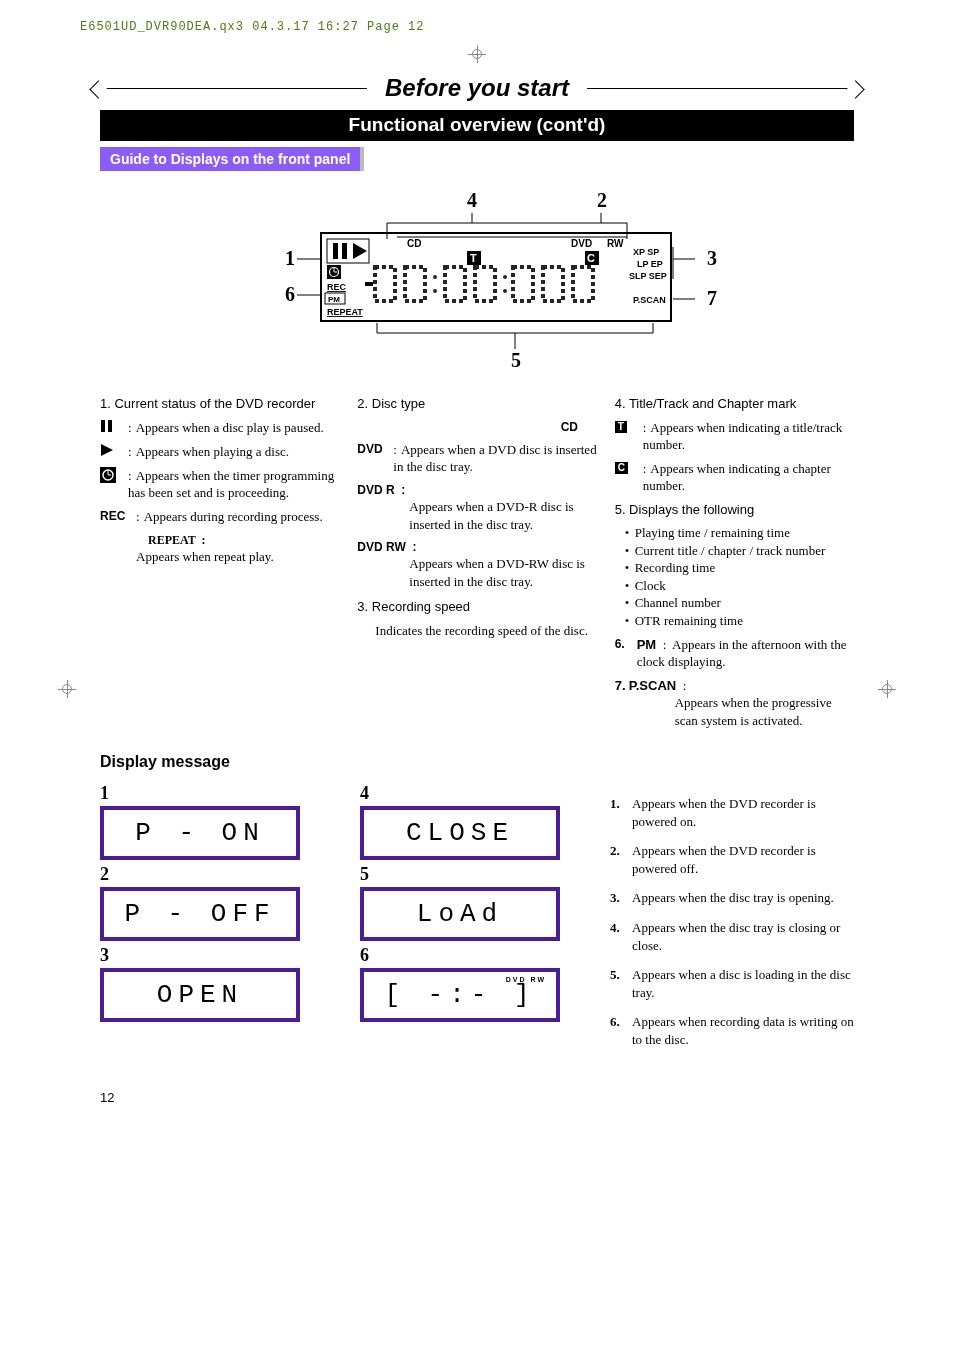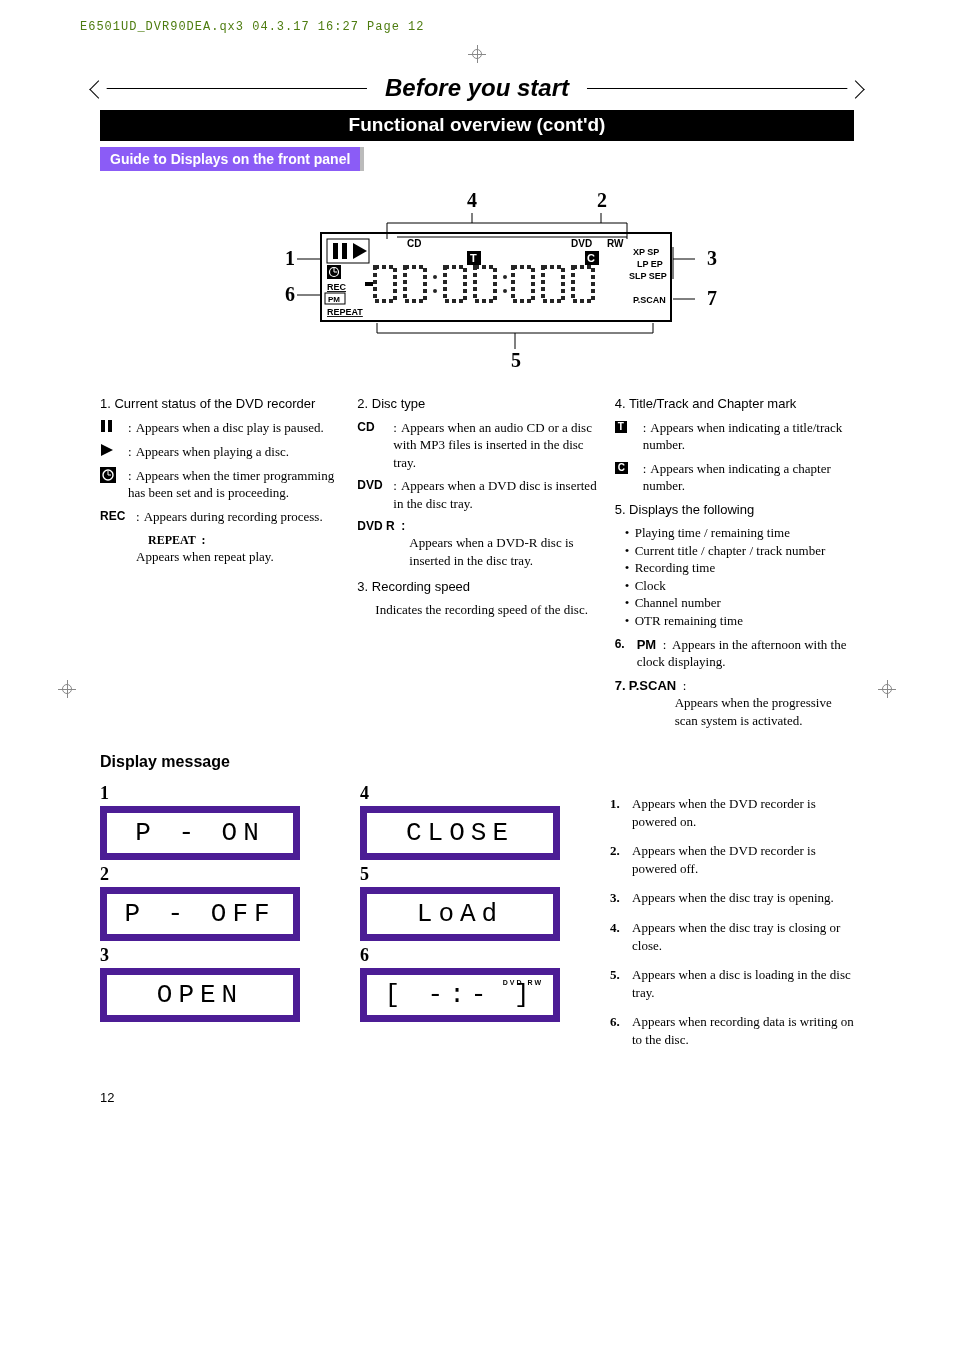--- a/index.html
+++ b/index.html
@@ -160,21 +160,21 @@
     gap: 60px;
   }
   .msg-col { width: 200px; }
   .msg-col .num {
     font-family: 'Times New Roman', serif;
     font-weight: bold;
     font-size: 18px;
     margin: 4px 0 2px;
   }
   .msg-box {
-    border: 7px solid #4c1d95;
+    border: 4px solid #4c1d95;
     height: 54px;
     display: flex;
     align-items: center;
     justify-content: center;
     font-family: 'Courier New', monospace;
     font-size: 26px;
     letter-spacing: 6px;
     position: relative;
   }
   .msg-box .tiny {
@@ -388,36 +388,42 @@
         </div>
         <div style="margin-left:36px;">Appears when repeat play.</div>
       </div>
     </div>
 
     <div class="col">
       <h4>2.  Disc type</h4>
 
       <div class="entry">
         <div class="entry-icon" style="flex:0 0 36px;">CD</div>
-        <div class="entry-text"><span class="colon">:</span><span>Appears when an audio CD or a disc with MP3 files is inserted in the disc tray.</span></div>
       </div>
 
       <div class="entry">
         <div class="entry-icon" style="flex:0 0 36px;">DVD</div>
         <div class="entry-text"><span class="colon">:</span><span>Appears when a DVD disc is inserted in the disc tray.</span></div>
       </div>
 
       <div>
         <div style="font-family:Arial;font-weight:bold;font-size:12px;">
           <span>DVD   R</span>
           <span>&nbsp;:</span>
         </div>
         <div style="margin-left:52px;">Appears when a DVD-R disc is inserted in the disc tray.</div>
       </div>
 
+      <div style="margin-top:6px;">
+        <div style="font-family:Arial;font-weight:bold;font-size:12px;">
+          <span>DVD   RW</span>
+          <span>&nbsp;:</span>
+        </div>
+        <div style="margin-left:52px;">Appears when a DVD-RW disc is inserted in the disc tray.</div>
+      </div>
 
       <h4 style="margin-top:8px;">3.  Recording speed</h4>
       <div style="margin-left:18px;">Indicates the recording speed of the disc.</div>
     </div>
 
     <div class="col">
       <h4>4.  Title/Track and Chapter mark</h4>
 
       <div class="entry">
         <div class="entry-icon"><span class="icon-box">T</span></div>

